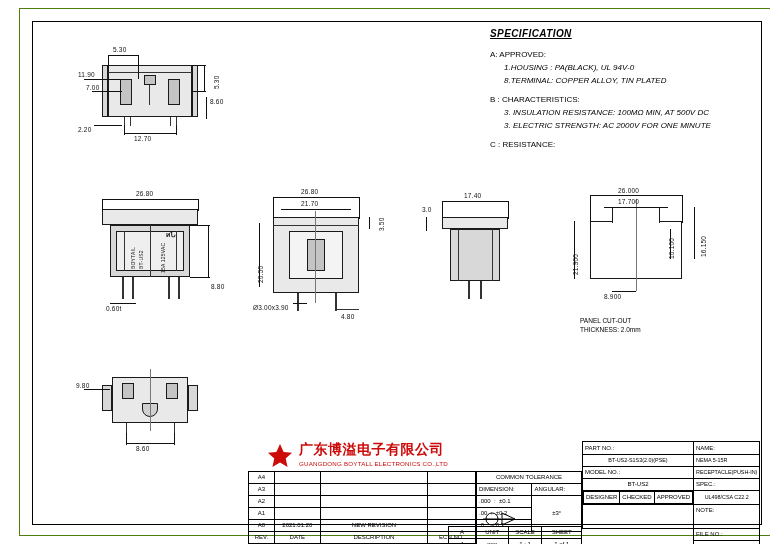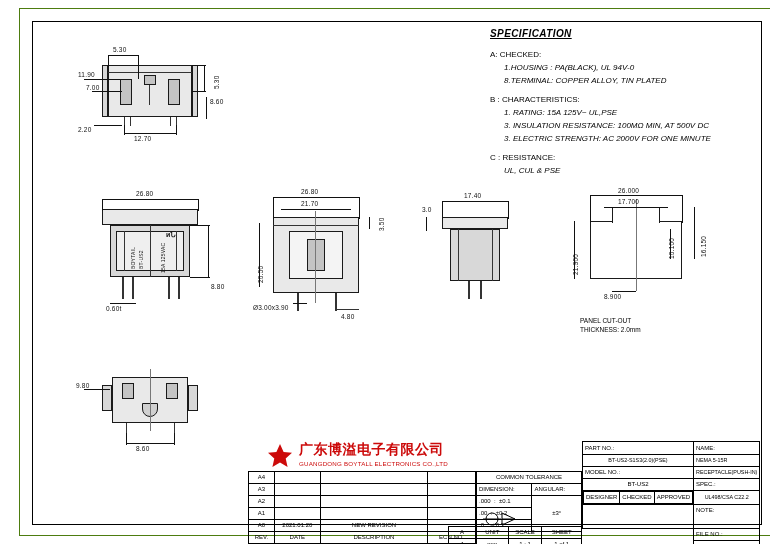--- a/index.html
+++ b/index.html
@@ -59,35 +59,33 @@
 
 <div class="sheet">
   <div class="inner-frame"></div>
 
   <div class="drawing-area">
 
     <div class="spec">
       <h2>SPECIFICATION</h2>
       <div class="grp">
         <div class="row"><span>A:</span>
-          <span>CHECKED:</span></div>
+          <span>APPROVED:</span></div>
         <div class="row ind1">1.HOUSING : PA(BLACK), UL 94V-0</div>
         <div class="row ind1">8.TERMINAL: COPPER ALLOY, TIN PLATED</div>
       </div>
       <div class="grp">
         <div class="row"><span>B :</span>
           <span>CHARACTERISTICS:</span></div>
-        <div class="row ind1">1. RATING: 15A 125V~  UL,PSE</div>
         <div class="row ind1">3. INSULATION RESISTANCE: 100MΩ MIN, AT 500V DC</div>
         <div class="row ind1">3. ELECTRIC STRENGTH:  AC 2000V FOR ONE MINUTE</div>
       </div>
       <div class="grp">
         <div class="row"><span>C :</span>
           <span>RESISTANCE:</span></div>
-        <div class="row ind1">UL, CUL &amp; PSE</div>
       </div>
     </div>
 
     <div class="part" style="left:60px; top:32px; width:150px; height:120px;">
 
       <div class="blk fill-l" style="left:28px; top:24px; width:84px; height:52px;"></div>
       <div class="blk fill-m" style="left:22px; top:24px; width:6px; height:52px;"></div>
       <div class="blk fill-m" style="left:112px; top:24px; width:6px; height:52px;"></div>
 
       <div class="thin" style="left:28px; top:31px; width:84px; height:1px;"></div>

